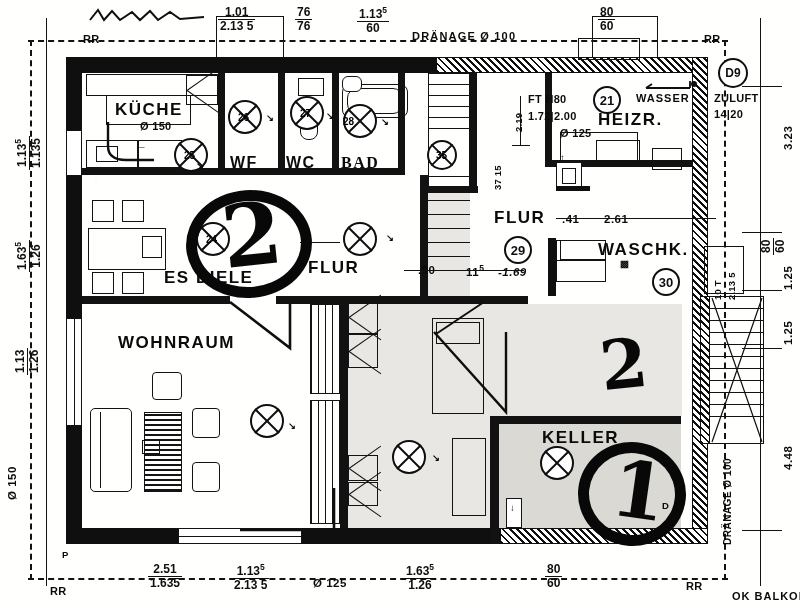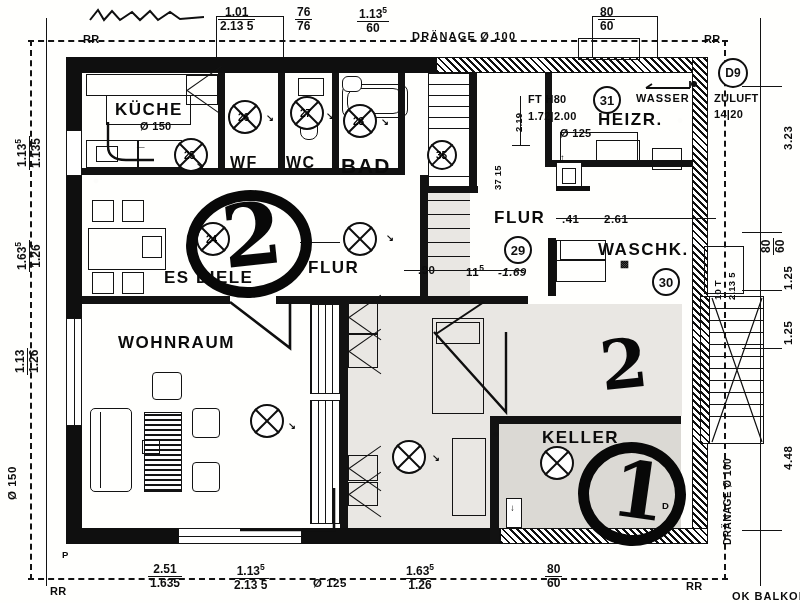--- a/index.html
+++ b/index.html
@@ -218,34 +218,34 @@
 
   <div class="rect" style="left:88px;top:228px;width:78px;height:42px;"></div>
   <div class="rect" style="left:92px;top:200px;width:22px;height:22px;"></div>
   <div class="rect" style="left:122px;top:200px;width:22px;height:22px;"></div>
   <div class="rect" style="left:92px;top:272px;width:22px;height:22px;"></div>
   <div class="rect" style="left:122px;top:272px;width:22px;height:22px;"></div>
   <div class="rect" style="left:142px;top:236px;width:20px;height:22px;"></div>
 
   <div class="lbl room" style="left:230px;top:154px;font-size:16px;">WF</div>
   <div class="lbl room" style="left:286px;top:154px;font-size:16px;">WC</div>
-  <div class="lbl room" style="left:341px;top:154px;font-size:21px;">BAD</div>
+  <div class="lbl room" style="left:341px;top:154px;font-size:16px;font-family:Liberation Serif, serif;">BAD</div>
 
   <div class="rect" style="left:342px;top:84px;width:66px;height:34px;border-radius:8px;"></div>
   <div class="rect" style="left:347px;top:88px;width:56px;height:26px;border-radius:10px;"></div>
   <div class="rectf" style="left:342px;top:76px;width:20px;height:16px;border-radius:6px;"></div>
   <div class="rect" style="left:298px;top:78px;width:26px;height:18px;"></div>
   <div class="rectf" style="left:300px;top:118px;width:18px;height:22px;border-radius:8px;"></div>
 
   <div class="xcircle" style="left:228px;top:100px;width:34px;height:34px;"></div>
   <div class="xnum" style="left:238px;top:112px;">26</div>
   <div class="xcircle" style="left:290px;top:96px;width:34px;height:34px;"></div>
   <div class="xnum" style="left:300px;top:108px;">27</div>
   <div class="xcircle" style="left:343px;top:104px;width:34px;height:34px;"></div>
-  <div class="xnum" style="left:353px;top:116px;">28</div>
+  <div class="xnum" style="left:343px;top:116px;">28</div>
   <div class="xcircle" style="left:174px;top:138px;width:34px;height:34px;"></div>
   <div class="xnum" style="left:184px;top:150px;">25</div>
 
   <div class="lbl tiny" style="left:266px;top:112px;">↘</div>
   <div class="lbl tiny" style="left:326px;top:110px;">↘</div>
   <div class="lbl tiny" style="left:381px;top:116px;">↘</div>
   <div class="lbl tiny" style="left:196px;top:160px;">↘</div>
 
   <div class="lbl room" style="left:164px;top:268px;">ES DIELE</div>
   <div class="lbl room" style="left:308px;top:258px;">FLUR</div>
@@ -299,21 +299,21 @@
   <div class="tread" style="left:428px;top:214px;width:42px;"></div>
   <div class="tread" style="left:428px;top:228px;width:42px;"></div>
   <div class="tread" style="left:428px;top:242px;width:42px;"></div>
   <div class="tread" style="left:428px;top:256px;width:42px;"></div>
   <div class="xcircle" style="left:427px;top:140px;width:30px;height:30px;"></div>
   <div class="xnum" style="left:436px;top:150px;">35</div>
   <div class="dash-h" style="left:420px;top:270px;width:56px;border-top-width:1.4px;"></div>
 
   <div class="lbl room" style="left:598px;top:110px;">HEIZR.</div>
   <div class="lbl small" style="left:636px;top:92px;letter-spacing:1px;">WASSER</div>
-  <div class="tag" style="left:593px;top:86px;width:28px;height:28px;">31</div>
+  <div class="tag" style="left:593px;top:86px;width:28px;height:28px;">21</div>
   <div class="lbl small" style="left:528px;top:93px;">FT H80</div>
   <div class="lbl small" style="left:528px;top:110px;">1.72|2.00</div>
   <div class="lbl small" style="left:560px;top:127px;">Ø 125</div>
   <div class="lbl tiny vert" style="left:513px;top:132px;transform:rotate(-90deg);transform-origin:left top;">2.19</div>
   <div class="lbl tiny vert" style="left:492px;top:190px;transform:rotate(-90deg);transform-origin:left top;">37 15</div>
   <div class="line-v" style="left:520px;top:96px;height:50px;"></div>
   <div class="line-h" style="left:512px;top:145px;width:18px;"></div>
   <div class="rect" style="left:560px;top:132px;width:78px;height:30px;"></div>
   <div class="rectf" style="left:556px;top:162px;width:26px;height:28px;"></div>
   <div class="rect" style="left:562px;top:168px;width:14px;height:16px;"></div>

